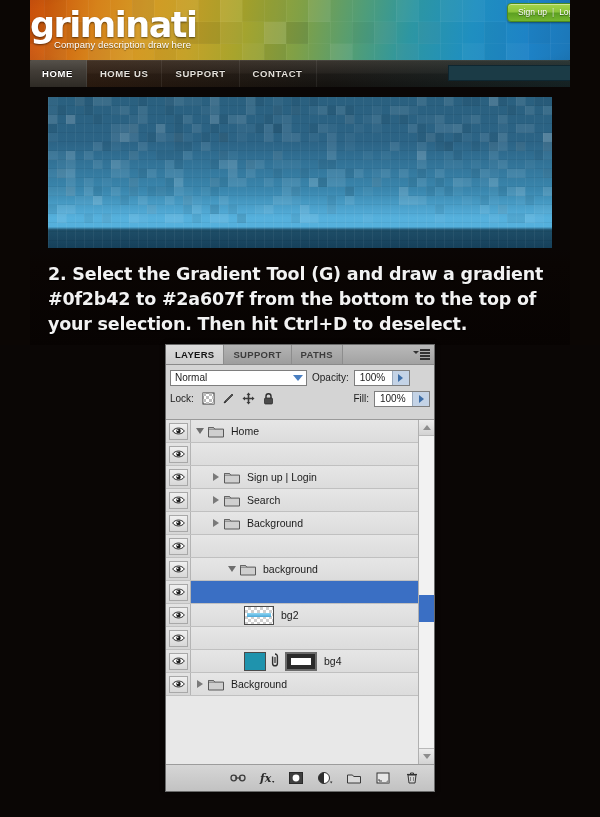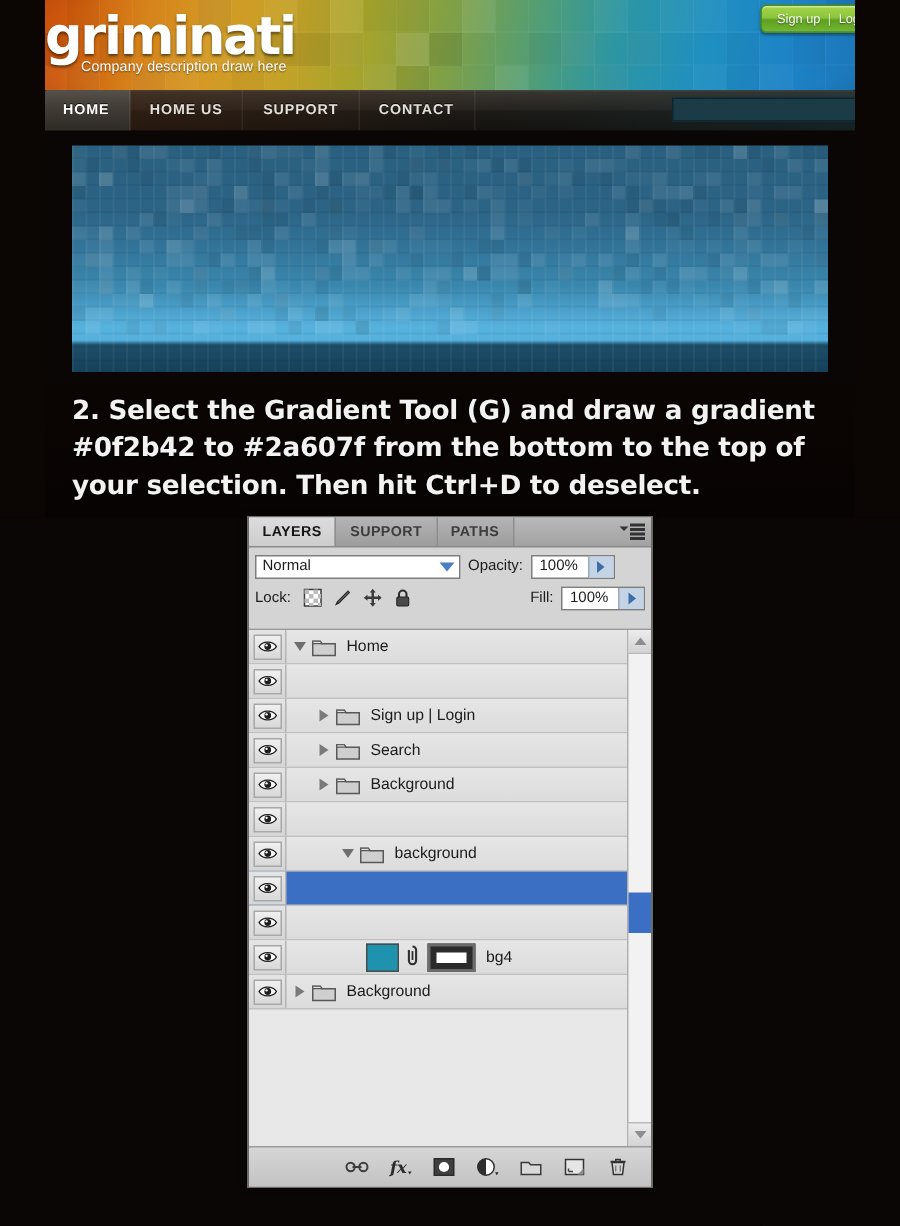--- a/index.html
+++ b/index.html
@@ -1245,20 +1245,38 @@
           <div class="layer-row">
             <div class="eye-cell">
               <div class="eye-box">
                 <svg viewBox="0 0 15 11" width="13" height="10">
       <path d="M0.8 5.5 C3.5 1, 11.5 1, 14.2 5.5 C11.5 10, 3.5 10, 0.8 5.5 Z" fill="#fff" stroke="#1d1d1d" stroke-width="1.1"></path>
       <circle cx="7.5" cy="5.5" r="2.6" fill="#1d1d1d"></circle>
       <circle cx="6.6" cy="4.6" r=".9" fill="#fff"></circle>
     </svg>
               </div>
             </div>
+            <div class="row-body">
+              <div style="width: 48px; flex: 0 0 auto;"></div>
+              <div class="thumb">
+                <div class="bar" style="top:6px;height:4px;background:linear-gradient(180deg,#8fd6f2,#4aa8d8);"></div>
+              </div>
+              <span class="layer-name">bg2</span>
+            </div>
+          </div>
+          <div class="layer-row">
+            <div class="eye-cell">
+              <div class="eye-box">
+                <svg viewBox="0 0 15 11" width="13" height="10">
+      <path d="M0.8 5.5 C3.5 1, 11.5 1, 14.2 5.5 C11.5 10, 3.5 10, 0.8 5.5 Z" fill="#fff" stroke="#1d1d1d" stroke-width="1.1"></path>
+      <circle cx="7.5" cy="5.5" r="2.6" fill="#1d1d1d"></circle>
+      <circle cx="6.6" cy="4.6" r=".9" fill="#fff"></circle>
+    </svg>
+              </div>
+            </div>
           </div>
           <div class="layer-row">
             <div class="eye-cell">
               <div class="eye-box">
                 <svg viewBox="0 0 15 11" width="13" height="10">
       <path d="M0.8 5.5 C3.5 1, 11.5 1, 14.2 5.5 C11.5 10, 3.5 10, 0.8 5.5 Z" fill="#fff" stroke="#1d1d1d" stroke-width="1.1"></path>
       <circle cx="7.5" cy="5.5" r="2.6" fill="#1d1d1d"></circle>
       <circle cx="6.6" cy="4.6" r=".9" fill="#fff"></circle>
     </svg>
               </div>

